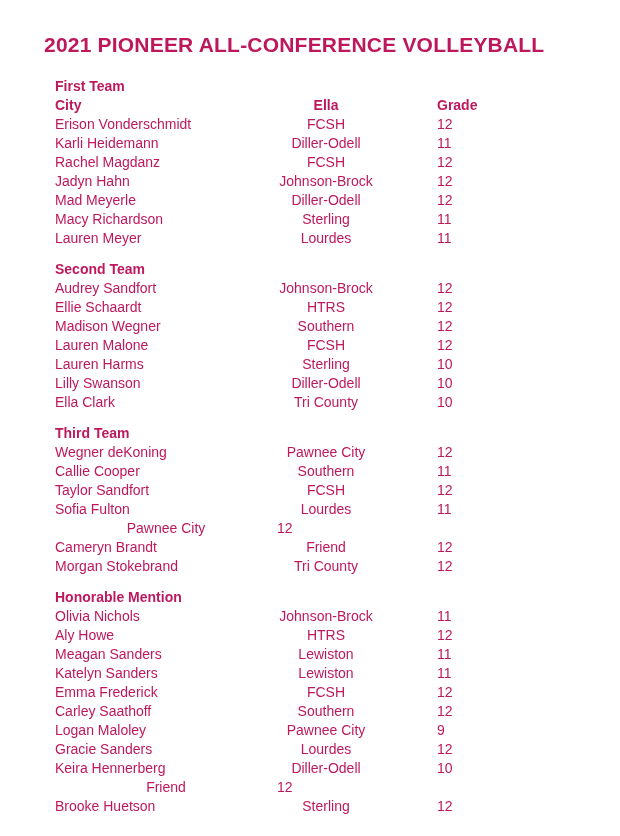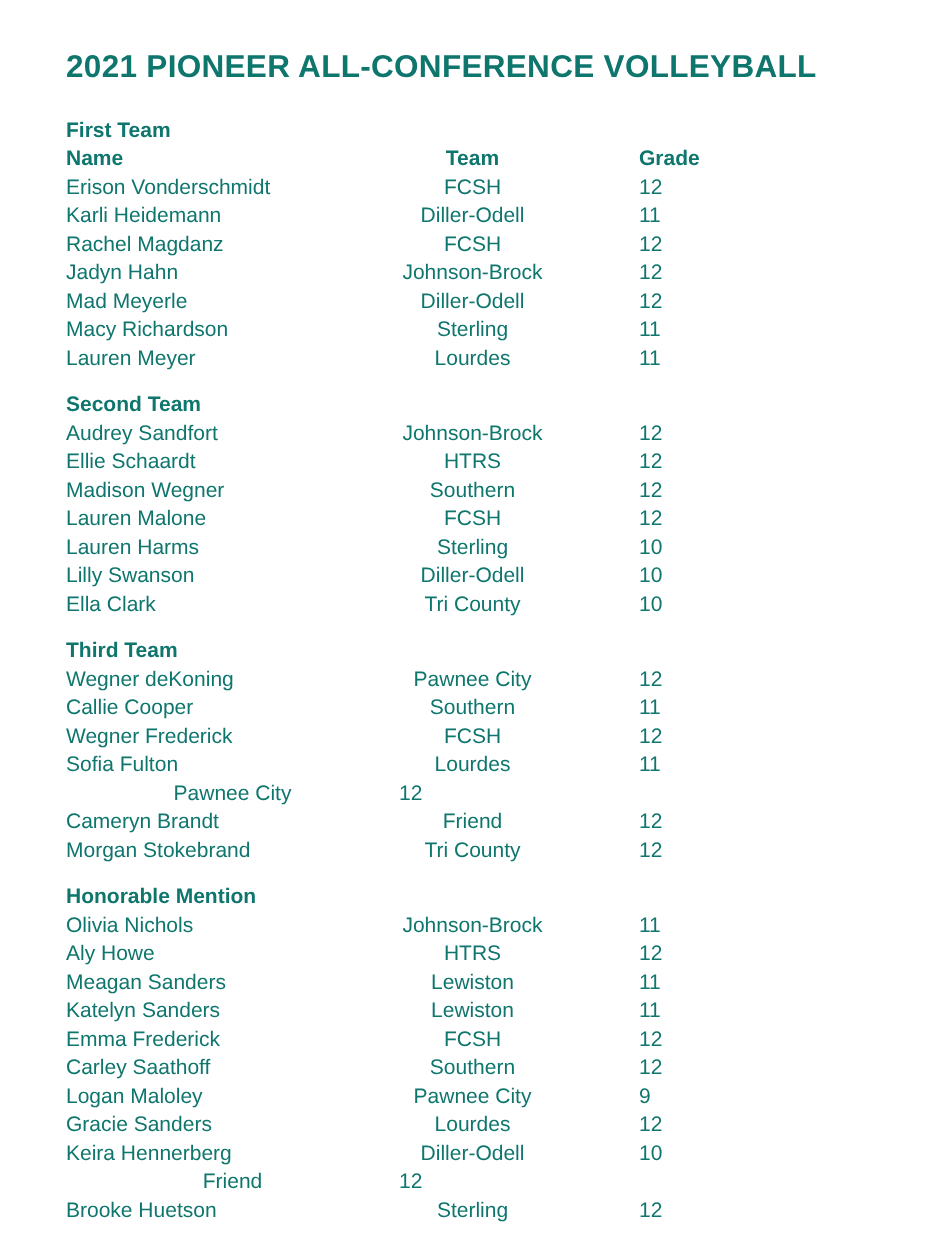--- a/index.html
+++ b/index.html
@@ -5,36 +5,36 @@
   html, body {
     margin: 0;
     padding: 0;
     background: #ffffff;
   }
   .page {
     position: relative;
     width: 620px;
     height: 836px;
     background: #ffffff;
-    color: #0f766e;
+    color: #be185d;
     font-family: "Liberation Sans", sans-serif;
     box-sizing: border-box;
     padding: 33px 65px 0 44px;
     overflow: hidden;
   }
   .doc-title {
     font-size: 21px;
     font-weight: bold;
     letter-spacing: 0.2px;
     line-height: 24px;
     margin: 0 0 20px 0;
     white-space: nowrap;
   }
   .team-section {
-    margin: 0;
+    margin: 11px;
   }
   .team-section + .team-section {
     margin-top: 12px;
   }
   .row {
     display: flex;
     align-items: baseline;
     line-height: 19px;
     font-size: 14px;
     white-space: nowrap;
@@ -51,22 +51,22 @@
 </style>
 </head>
 <body>
 
 <main class="page">
   <h1 class="doc-title">2021 PIONEER ALL-CONFERENCE VOLLEYBALL</h1>
   <div id="sections">
       <section class="team-section">
         <div class="section-label">First Team</div>
         <div class="row header-row">
-          <div class="col-name">Name</div>
-          <div class="col-team">Team</div>
+          <div class="col-name">City</div>
+          <div class="col-team">Ella</div>
           <div class="col-grade">Grade</div>
         </div>
         <div class="row">
           <div class="col-name">Erison Vonderschmidt</div>
           <div class="col-team">FCSH</div>
           <div class="col-grade">12</div>
         </div>
         <div class="row">
           <div class="col-name">Karli Heidemann</div>
           <div class="col-team">Diller-Odell</div>
@@ -142,21 +142,21 @@
           <div class="col-name">Wegner deKoning</div>
           <div class="col-team">Pawnee City</div>
           <div class="col-grade">12</div>
         </div>
         <div class="row">
           <div class="col-name">Callie Cooper</div>
           <div class="col-team">Southern</div>
           <div class="col-grade">11</div>
         </div>
         <div class="row">
-          <div class="col-name">Wegner Frederick</div>
+          <div class="col-name">Taylor Sandfort</div>
           <div class="col-team">FCSH</div>
           <div class="col-grade">12</div>
         </div>
         <div class="row">
           <div class="col-name">Sofia Fulton</div>
           <div class="col-team">Lourdes</div>
           <div class="col-grade">11</div>
         </div>
         <div class="row">
           <div class="col-team">Pawnee City</div>

